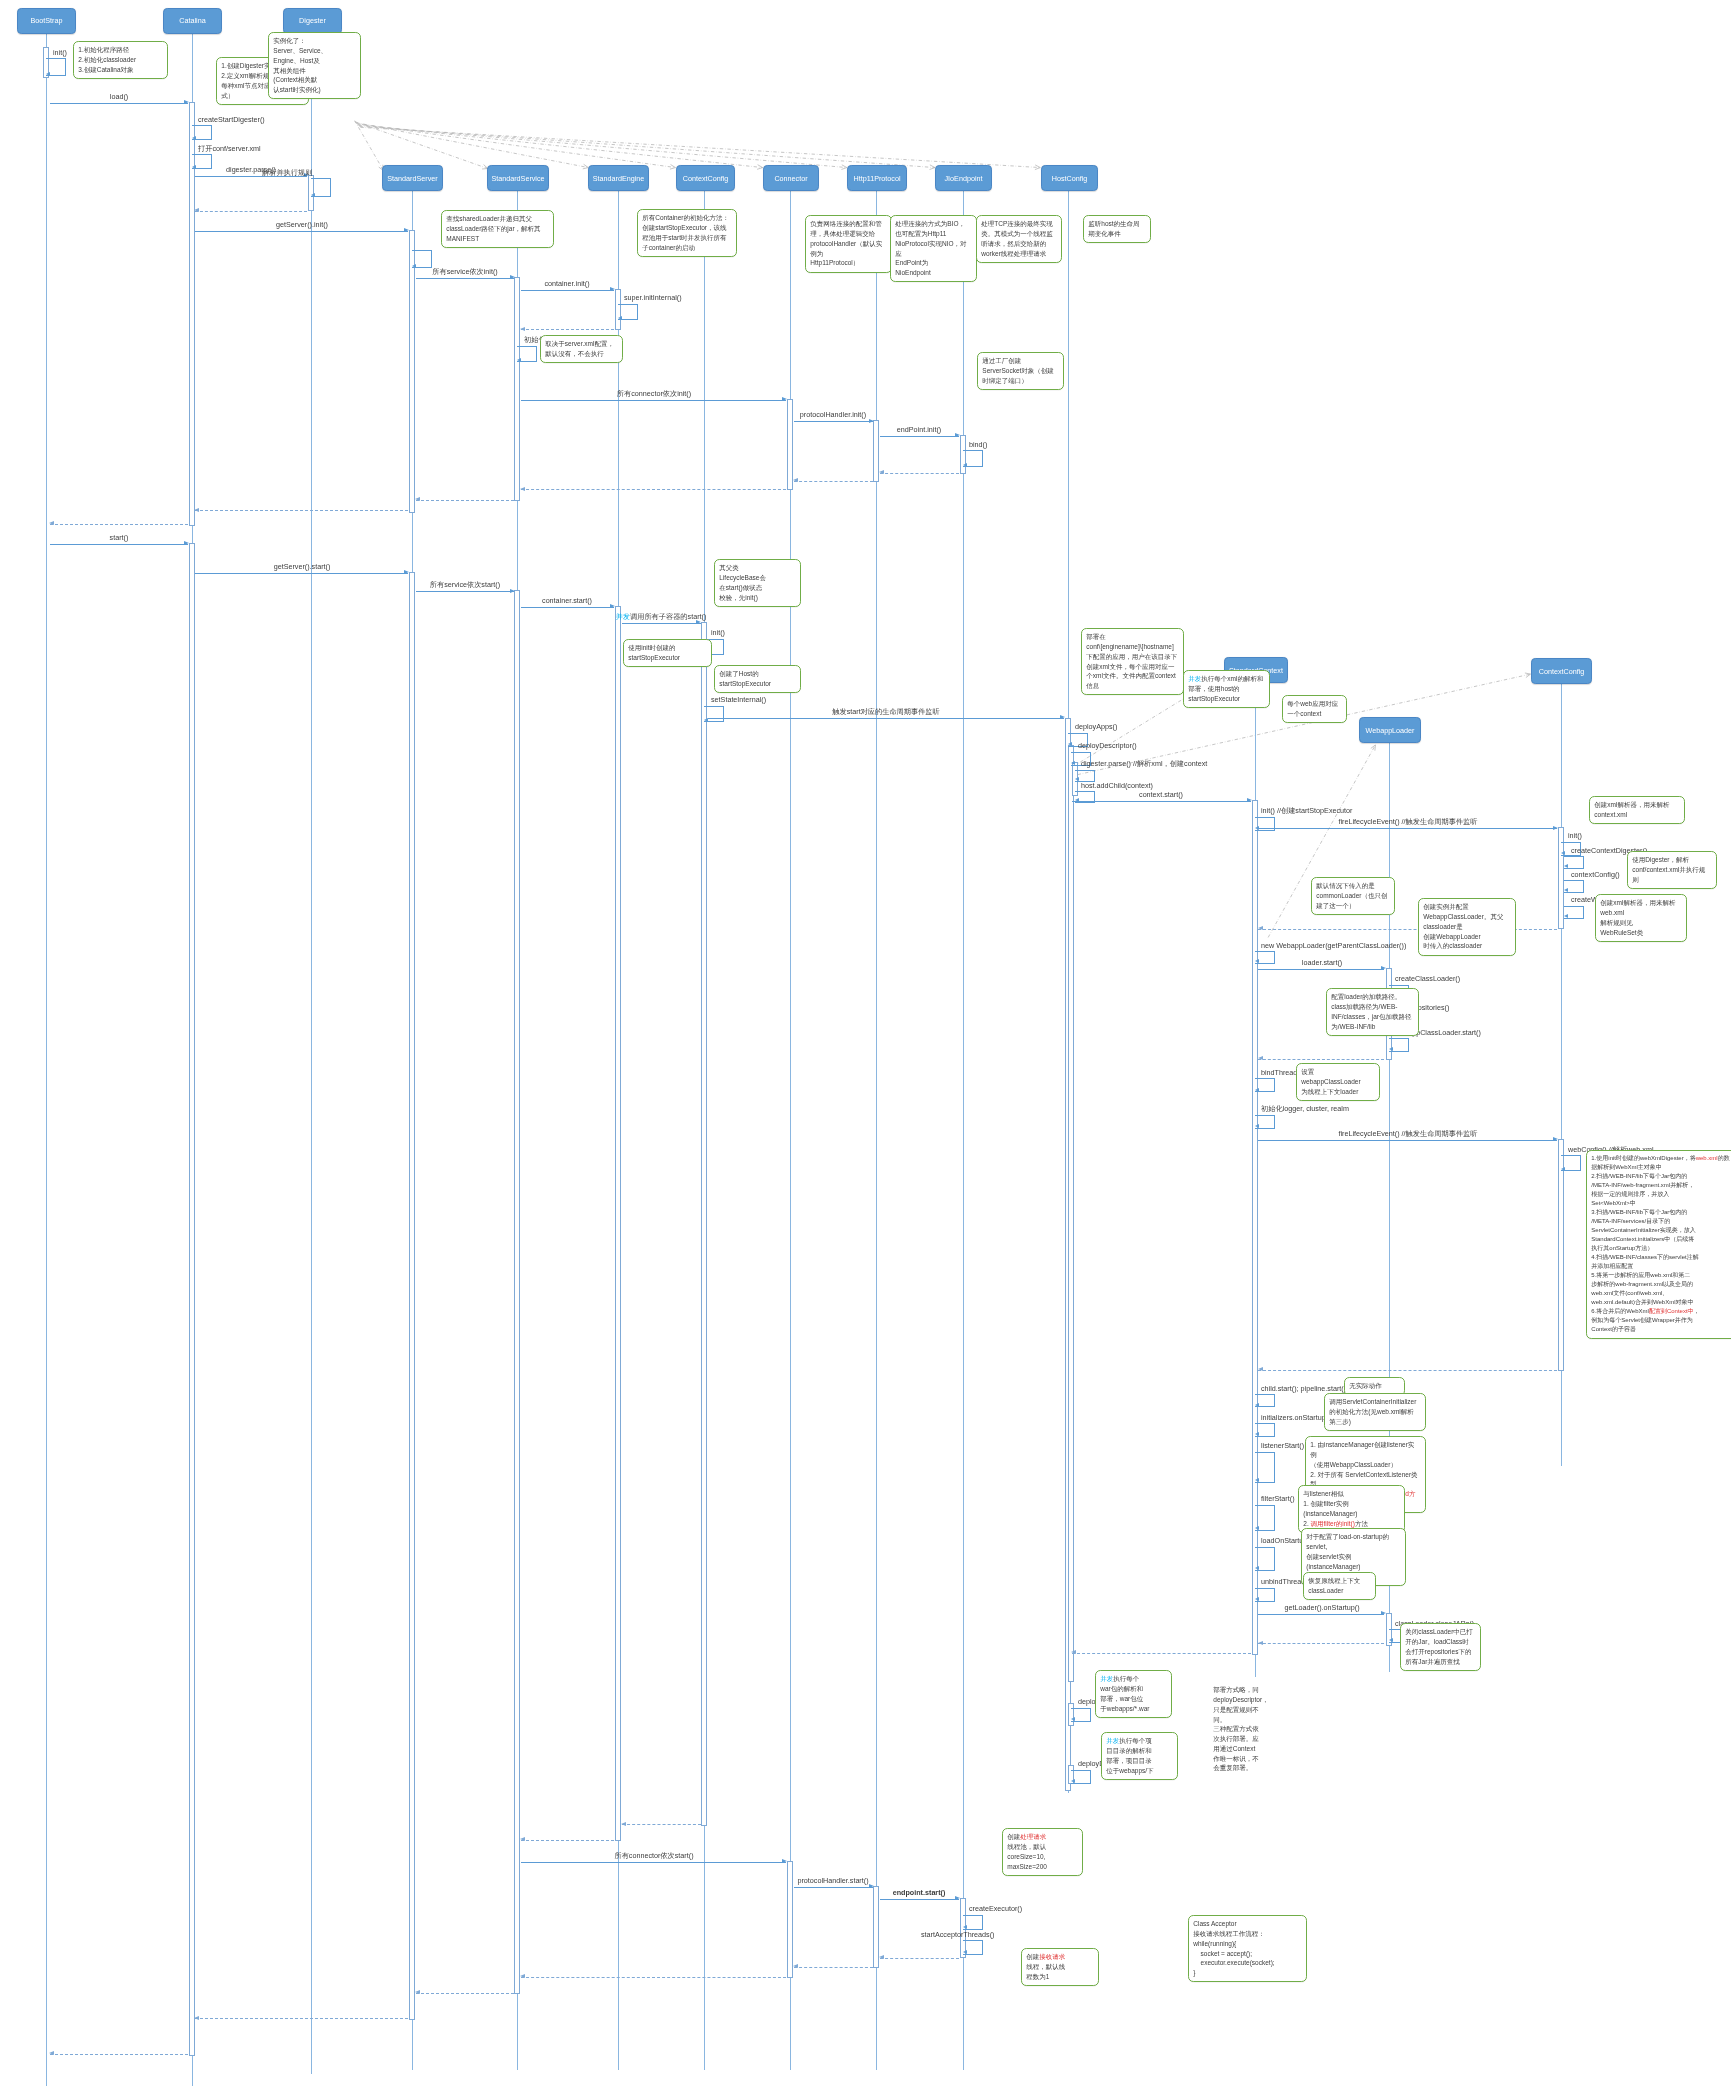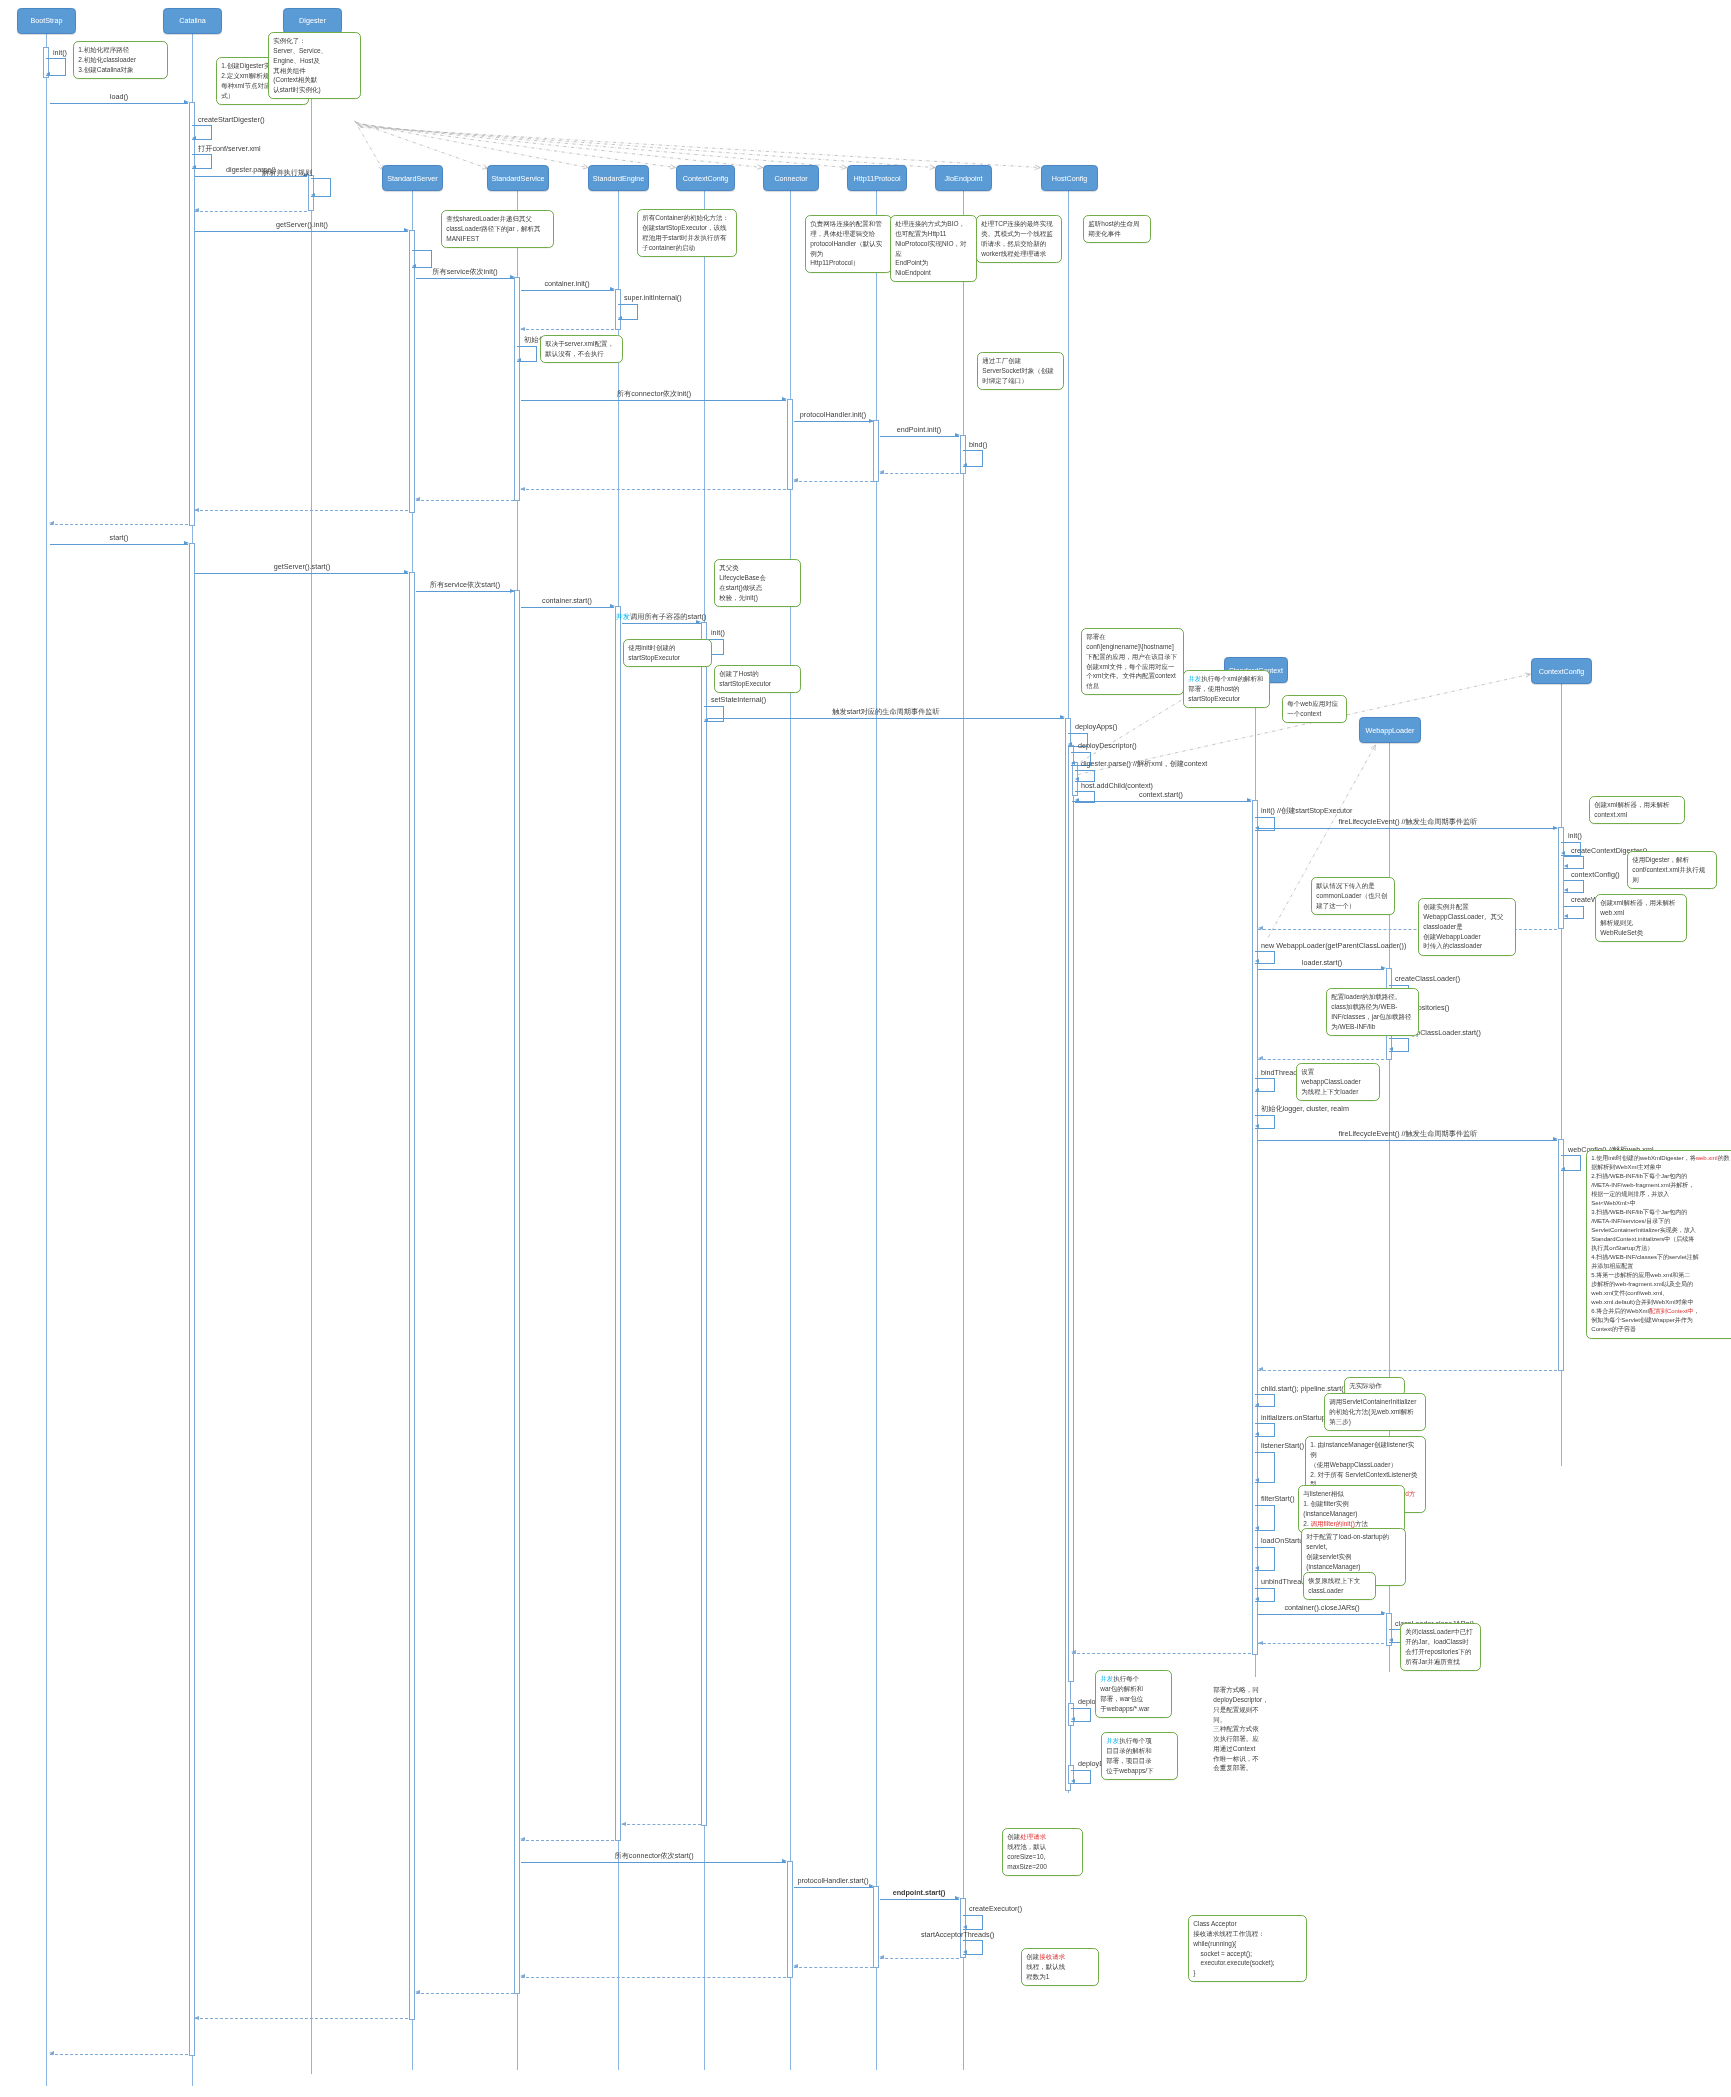--- a/index.html
+++ b/index.html
@@ -179,21 +179,21 @@
     <div class="mlabel" style="left: 1322px; top: 958px;"><span>loader.start()</span></div>
     <div class="msg-line dashed" style="left: 1258px; top: 1059px; width: 126px;"></div>
     <div class="ah left dash" style="left: 1258px; top: 1056px;"></div>
     <div class="msg-line solid" style="left: 1258px; top: 1140px; width: 299px;"></div>
     <div class="ah right" style="left: 1553px; top: 1137px;"></div>
     <div class="mlabel" style="left: 1408px; top: 1129px;"><span>fireLifecycleEvent()  //触发生命周期事件监听</span></div>
     <div class="msg-line dashed" style="left: 1258px; top: 1370px; width: 299px;"></div>
     <div class="ah left dash" style="left: 1258px; top: 1367px;"></div>
     <div class="msg-line solid" style="left: 1258px; top: 1614px; width: 126px;"></div>
     <div class="ah right" style="left: 1381px; top: 1611px;"></div>
-    <div class="mlabel" style="left: 1322px; top: 1603px;"><span>container().closeJARs()</span></div>
+    <div class="mlabel" style="left: 1322px; top: 1603px;"><span>getLoader().onStartup()</span></div>
     <div class="msg-line dashed" style="left: 1258px; top: 1643px; width: 126px;"></div>
     <div class="ah left dash" style="left: 1258px; top: 1641px;"></div>
     <div class="msg-line dashed" style="left: 1072px; top: 1653px; width: 179px;"></div>
     <div class="ah left dash" style="left: 1071px; top: 1650px;"></div>
     <div class="msg-line solid" style="left: 521px; top: 1862px; width: 265px;"></div>
     <div class="ah right" style="left: 782px; top: 1859px;"></div>
     <div class="mlabel" style="left: 654px; top: 1851px;"><span>所有connector依次start()</span></div>
     <div class="msg-line solid" style="left: 794px; top: 1887px; width: 79px;"></div>
     <div class="ah right" style="left: 869px; top: 1884px;"></div>
     <div class="mlabel" style="left: 833px; top: 1876px;"><span>protocolHandler.start()</span></div>

